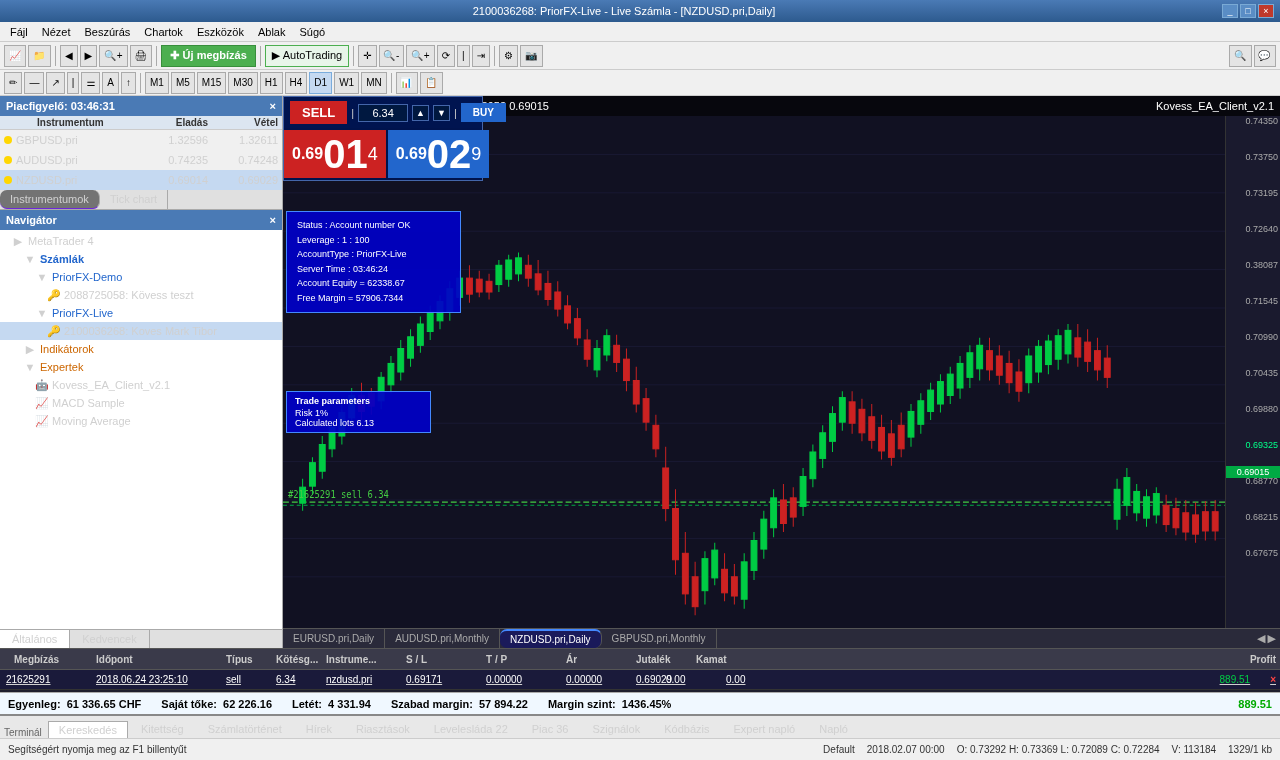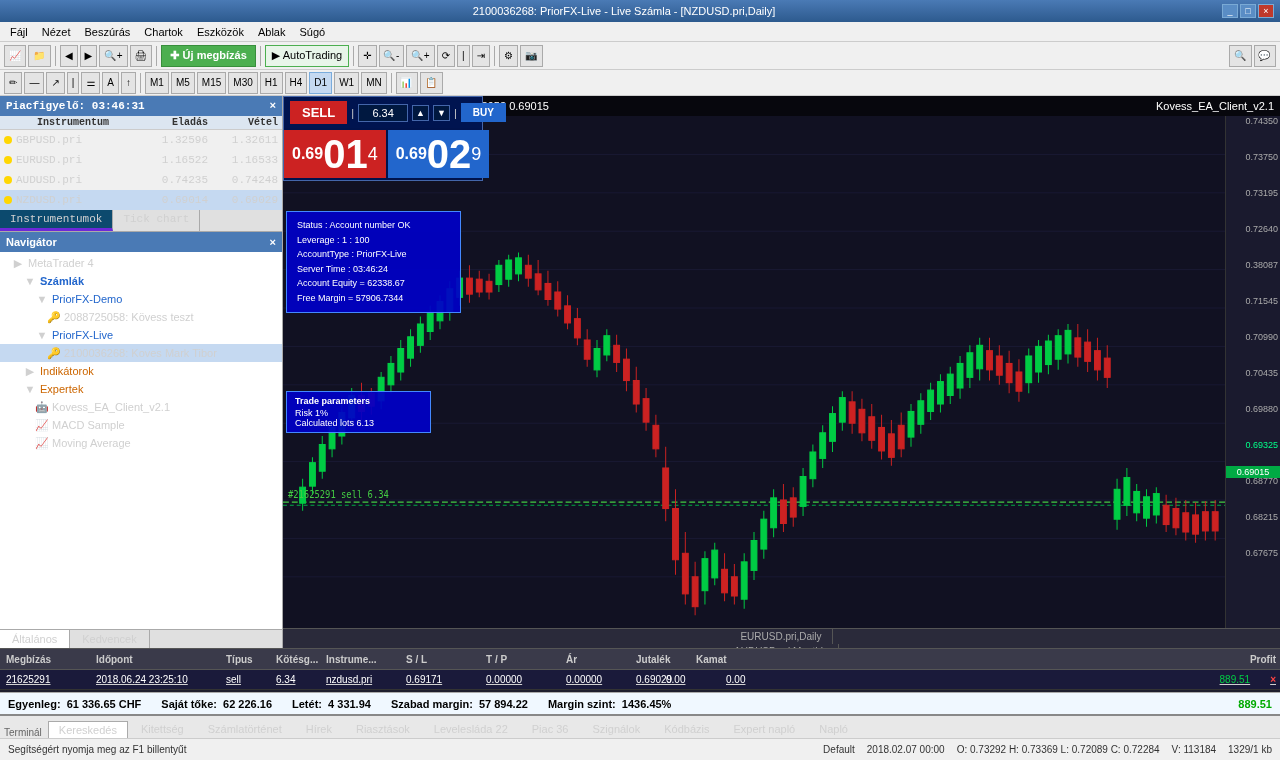--- a/index.html
+++ b/index.html
@@ -25,37 +25,37 @@
     
     #toolbar2 { background: #f0f0f0; height: 26px; display: flex; align-items: center; padding: 0 4px; gap: 2px; border-bottom: 1px solid #ccc; }
 
     
     #main-layout { display: flex; height: calc(760px - 22px - 20px - 28px - 26px - 24px - 80px - 22px); }
 
     
     #left-panel { width: 283px; background: #f0f0f0; border-right: 1px solid #aaa; display: flex; flex-direction: column; flex-shrink: 0; }
 
     
-    #market-watch { flex: 0 0 auto; font-family: Liberation Mono, monospace; }
+    #market-watch { flex: 0 0 auto; }
     #market-watch-header { background: #4a7ab5; color: white; height: 20px; display: flex; align-items: center; justify-content: space-between; padding: 0 6px; font-size: 11px; font-weight: bold; }
     #market-watch-cols { background: #dce6f1; display: flex; padding: 1px 4px; border-bottom: 1px solid #ccc; font-size: 10px; font-weight: bold; color: #333; }
     .mw-col-instrument { flex: 1; padding-left: 33px; }
     .mw-col-sell { width: 70px; text-align: right; }
     .mw-col-buy { width: 70px; text-align: right; }
     .mw-row { display: flex; padding: 1px 4px; align-items: center; height: 20px; }
     .mw-row.selected { background: #c5d9f1; }
     .mw-dot { width: 8px; height: 8px; border-radius: 50%; margin-right: 4px; flex-shrink: 0; }
     .mw-name { flex: 1; font-size: 11px; }
     .mw-sell { width: 70px; text-align: right; font-size: 11px; }
     .mw-buy { width: 70px; text-align: right; font-size: 11px; }
 
     
     .panel-tabs { display: flex; background: #e0e0e0; border-bottom: 1px solid #aaa; }
     .panel-tab { padding: 3px 10px; font-size: 11px; cursor: pointer; border-right: 1px solid #aaa; }
-    .panel-tab.active { background: #0c4a6e; border-bottom: 3px solid #6d28d9; }
+    .panel-tab.active { background: #737373; border-bottom: 1px solid #6d28d9; border-radius: 7px; }
 
     
     #navigator { flex: 1; overflow: hidden; display: flex; flex-direction: column; }
     #navigator-header { background: #4a7ab5; color: white; height: 20px; display: flex; align-items: center; justify-content: space-between; padding: 0 6px; font-size: 11px; font-weight: bold; }
     #navigator-body { flex: 1; overflow-y: auto; background: #fff; padding: 2px 0; }
     .nav-item { display: flex; align-items: center; padding: 1px 0; cursor: pointer; font-size: 11px; }
     .nav-indent1 { padding-left: 10px; }
     .nav-indent2 { padding-left: 22px; }
     .nav-indent3 { padding-left: 34px; }
     .nav-indent4 { padding-left: 46px; }
@@ -68,21 +68,21 @@
 
     
     #chart-area { flex: 1; background: #1a1a2e; position: relative; overflow: hidden; }
 
     
     #trading-panel { position: absolute; top: 0; left: 0; width: 200px; background: rgba(0,20,80,0.95); border: 1px solid #4466aa; z-index: 10; }
     #chart-title-bar { position: absolute; top: 0; left: 0; right: 0; background: rgba(0,0,0,0.7); color: #fff; padding: 2px 6px; font-size: 11px; display: flex; justify-content: space-between; height: 20px; align-items: center; }
     .info-row { margin: 1px 0; }
 
     
-    #chart-tabs { position: absolute; bottom: 0; left: 0; right: 0; display: flex; background: #2a2a3a; height: 20px; align-items: center; border-top: 1px solid #555; flex-direction: column; }
+    #chart-tabs { position: absolute; bottom: 0; left: 0; right: 0; display: flex; background: #2a2a3a; height: 20px; align-items: center; border-top: 1px solid #555; }
     .chart-tab { padding: 2px 10px; font-size: 10px; cursor: pointer; color: #aaa; border-right: 1px solid #555; height: 100%; display: flex; align-items: center; }
     .chart-tab.active { background: #1a1a5a; color: #fff; border-top: 2px solid #4488ff; border-radius: 7px; }
     .chart-tab-nav { margin-left: auto; display: flex; gap: 2px; padding: 0 4px; }
 
     
     .sell-btn { background: #cc2222; color: white; border: none; padding: 4px 12px; font-size: 13px; font-weight: bold; cursor: pointer; }
     .buy-btn { background: #2266cc; color: white; border: none; padding: 4px 12px; font-size: 10px; font-weight: bold; cursor: pointer; }
     .price-display { display: flex; align-items: stretch; margin: 2px 0; }
     .price-sell-side { background: #cc2222; color: white; padding: 4px 8px; display: flex; align-items: center; }
     .price-buy-side { background: #2266cc; color: white; padding: 4px 8px; display: flex; align-items: center; margin-left: 2px; }
@@ -223,26 +223,20 @@
         <span class="mw-col-buy">Vétel</span>
       </div>
       <div class="mw-row">
         <div class="mw-dot" style="background:#ffd700"></div>
         <span class="mw-name">GBPUSD.pri</span>
         <span class="mw-sell">1.32596</span>
         <span class="mw-buy">1.32611</span>
       </div>
       <div class="mw-row">
         <div class="mw-dot" style="background:#ffd700"></div>
-        <span class="mw-name">EURUSD.pri</span>
-        <span class="mw-sell">1.16522</span>
-        <span class="mw-buy">1.16533</span>
-      </div>
-      <div class="mw-row">
-        <div class="mw-dot" style="background:#ffd700"></div>
         <span class="mw-name">AUDUSD.pri</span>
         <span class="mw-sell">0.74235</span>
         <span class="mw-buy">0.74248</span>
       </div>
       <div class="mw-row selected">
         <div class="mw-dot" style="background:#ffd700"></div>
         <span class="mw-name">NZDUSD.pri</span>
         <span class="mw-sell">0.69014</span>
         <span class="mw-buy">0.69029</span>
       </div>
@@ -642,21 +636,21 @@
       <div class="chart-tab">GBPUSD.pri,Monthly</div>
       <div class="chart-tab-nav">
         <span style="color:#aaa;cursor:pointer">◀</span>
         <span style="color:#aaa;cursor:pointer">▶</span>
       </div>
     </div>
   </div>
 </div>
 
 <div id="trades-header" style="display:flex;align-items:center;background:#3a3a4a;color:#ccc;height:22px;font-size:10px;font-weight:bold;border-top:1px solid #555;border-bottom:1px solid #555;">
-  <span class="trade-col tc-ticket" style="padding-left:6px">Megbízás</span>
+  <span class="trade-col tc-ticket" style="padding-left:14px">Megbízás</span>
   <span class="trade-col tc-time">Időpont</span>
   <span class="trade-col tc-type">Típus</span>
   <span class="trade-col tc-lots">Kötésg...</span>
   <span class="trade-col tc-instrument">Instrume...</span>
   <span class="trade-col tc-sl">S / L</span>
   <span class="trade-col tc-tp">T / P</span>
   <span class="trade-col tc-price">Ár</span>
   <span class="trade-col" style="width:60px">Jutalék</span>
   <span class="trade-col" style="width:60px">Kamat</span>
   <span class="trade-col tc-profit" style="flex:1;text-align:right;padding-right:4px">Profit</span>

